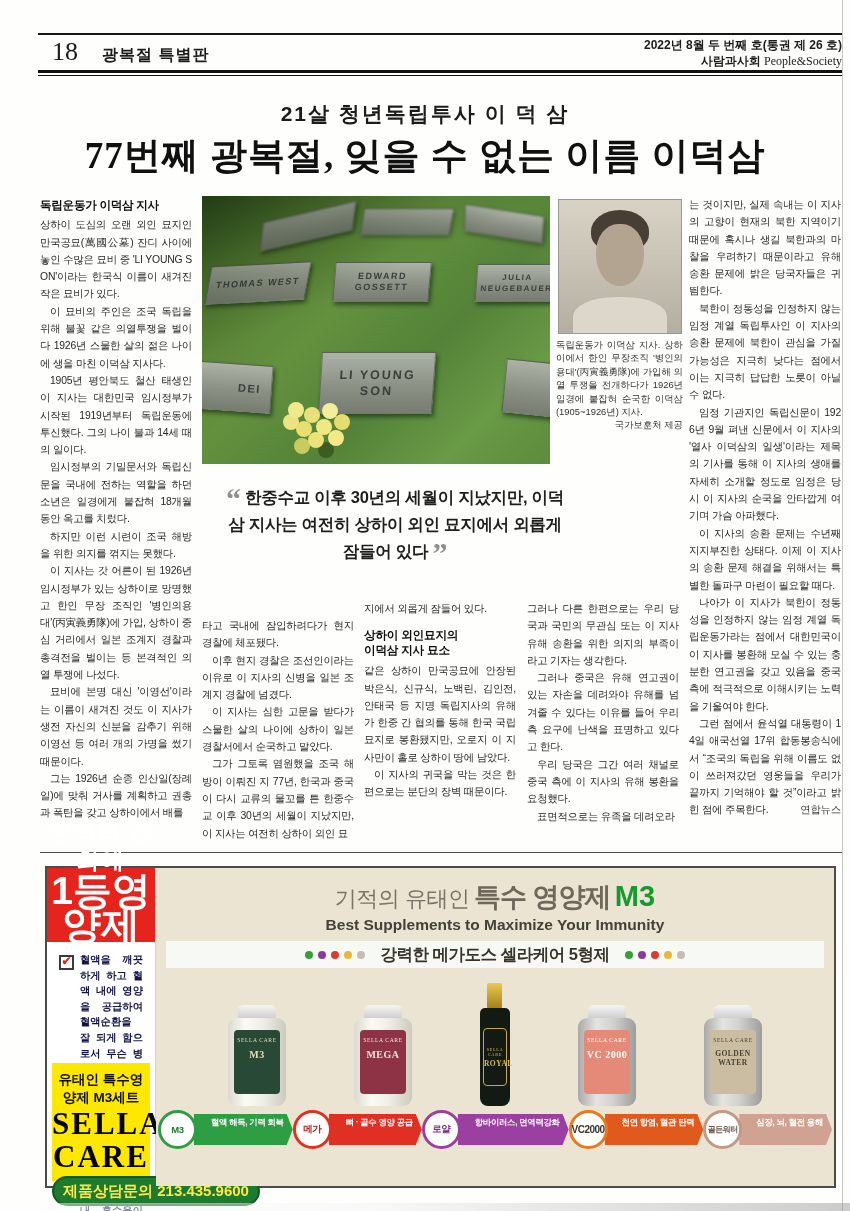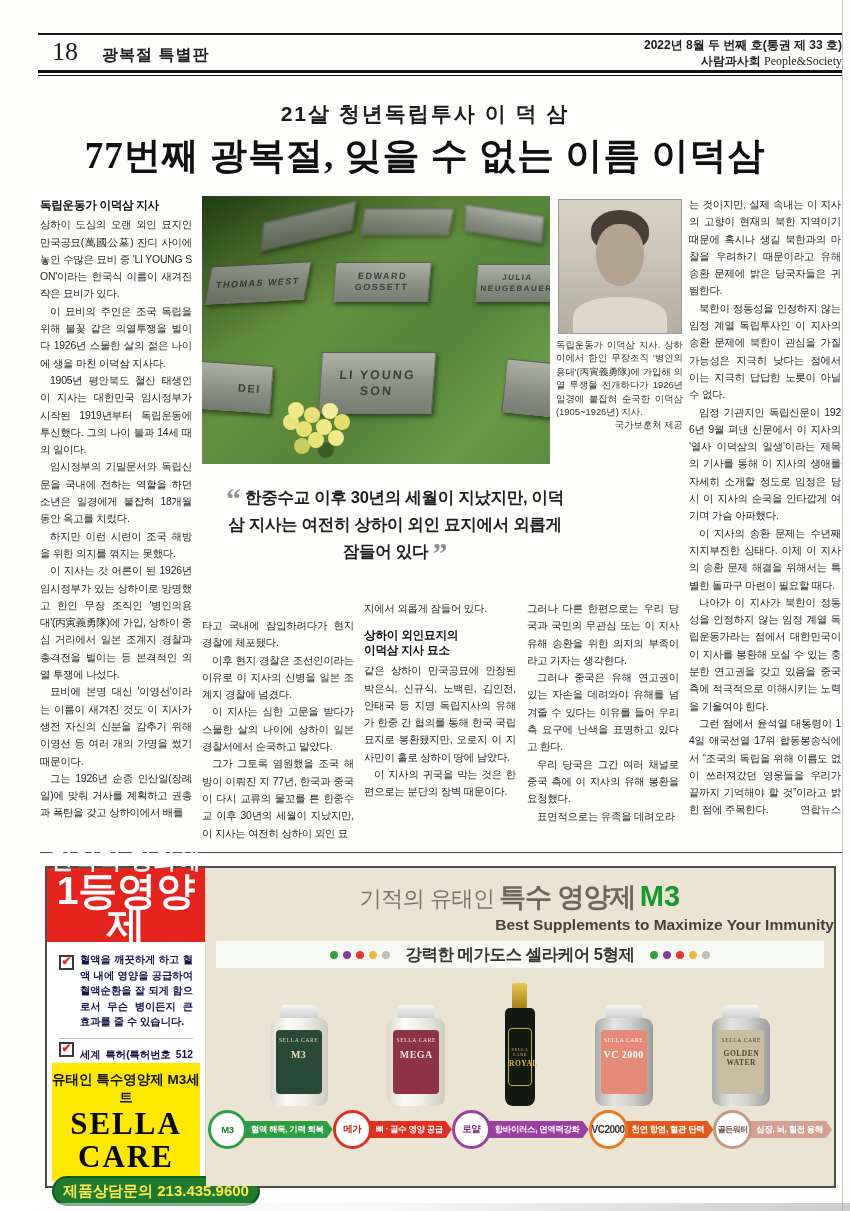--- a/index.html
+++ b/index.html
@@ -96,21 +96,21 @@
   .y-brand{font-family:"Liberation Serif",serif;font-size:31px;font-weight:bold;letter-spacing:2px;line-height:33px;color:#050505;}
   .y-pill{margin:3px auto 4px;width:204px;height:26px;background:#1d7a2e;border:2px solid #0e5a1f;border-radius:16px;
         color:#ffe94a;font-size:15px;font-weight:bold;line-height:26px;}
   .y-tag{font-family:"Liberation Serif",serif;font-size:12.5px;font-weight:bold;color:#14521f;letter-spacing:2px;}
 
   .ad-right{flex:1;background:#ece4d2;position:relative;}
   .r-head{margin-top:11px;text-align:center;white-space:nowrap;}
   .r-pre{font-size:22px;color:#7b7368;letter-spacing:-0.5px;}
   .r-em{font-size:27px;font-weight:bold;color:#6e675b;letter-spacing:-1px;}
   .r-brand{font-size:29px;font-weight:bold;color:#159a30;}
-  .r-sub{text-align:right;font-size:15.5px;font-weight:bold;color:#44403a;margin-top:1px;}
+  .r-sub{text-align:center;font-size:15.5px;font-weight:bold;color:#44403a;margin-top:1px;}
   .r-bar{margin:7px 10px 0;background:#f7faf4;height:27px;display:flex;align-items:center;justify-content:center;gap:16px;}
   .dots{display:flex;gap:5px;}
   .dot{width:8px;height:8px;border-radius:50%;}
   .d1{background:#35a03a;}.d2{background:#8a3a9a;}.d3{background:#e03a2a;}.d4{background:#e8b83a;}.d5{background:#c4beb4;}
   .r-bar-text{font-size:16.5px;font-weight:bold;color:#38342c;letter-spacing:-0.5px;}
   .products{display:flex;justify-content:space-evenly;align-items:flex-end;height:138px;padding:0 4px;}
   .product{display:flex;flex-direction:column;align-items:center;}
   .b-cap{width:38px;height:14px;background:linear-gradient(#f5f5f3,#cccccf);border-radius:5px 5px 2px 2px;}
   .b-body{width:58px;height:88px;border-radius:9px;margin-top:-1px;display:flex;align-items:center;justify-content:center;}
   .body-white{background:linear-gradient(90deg,#dcdacf 0%,#fbfaf4 30%,#efeee6 60%,#cdcbc0 100%);}
@@ -128,39 +128,39 @@
   .royal-body{width:30px;height:98px;background:#131a13;border-radius:5px 5px 8px 8px;margin-top:-1px;
         display:flex;align-items:center;justify-content:center;}
   .royal-label{width:22px;height:56px;border:1px solid #c9a93e;border-radius:4px;color:#d9ba4c;text-align:center;
         font-family:"Liberation Serif",serif;display:flex;flex-direction:column;justify-content:center;}
   .royal-label .lbl-line1{font-size:4.5px;}
   .royal-label .lbl-line2{font-size:7.5px;margin-top:2px;font-weight:bold;}
   .badges{display:flex;justify-content:space-evenly;align-items:center;margin-top:4px;padding:0 2px;}
   .badge-group{display:flex;align-items:center;}
   .badge-circle{width:33px;height:33px;border-radius:50%;background:#fff;display:flex;align-items:center;justify-content:center;
         font-weight:bold;font-size:9.5px;flex:none;z-index:1;letter-spacing:-0.5px;}
-  .ribbon{height:17px;line-height:17px;color:#fff;font-size:8.4px;font-weight:bold;padding:0 9px 0 7px;margin-left:-3px;
+  .ribbon{height:31px;line-height:17px;color:#fff;font-size:8.4px;font-weight:bold;padding:0 9px 0 17px;margin-left:-3px;
         clip-path:polygon(0 0,calc(100% - 6px) 0,100% 50%,calc(100% - 6px) 100%,0 100%);letter-spacing:-0.3px;white-space:nowrap;}
   .c-p1{border:3px solid #2e9e44;color:#1d7c2e;} .r-p1{background:#2e9e44;}
   .c-p2{border:3px solid #e03024;color:#b02018;} .r-p2{background:#e03024;}
   .c-p3{border:3px solid #9b3fa0;color:#7c2c82;} .r-p3{background:#9b3fa0;}
   .c-p4{border:3px solid #e8791e;color:#3a342c;font-size:10px;font-family:Liberation Sans, sans-serif;} .r-p4{background:#e05a1e;}
   .c-p5{border:3px solid #c09a86;color:#6a5446;font-size:8px;} .r-p5{background:#cfa291;}
 </style>
 </head>
 <body>
 
 <div class="page">
 
   <div class="rule-top"></div>
   <div class="hdr">
     <span class="hdr-num">18</span>
     <span class="hdr-section">광복절 특별판</span>
     <div class="hdr-right">
-      <div>2022년 8월 두 번째 호(통권 제 33 호)</div>
+      <div>2022년 8월 두 번째 호(통권 제 26 호)</div>
       <div>
         <span>사람과사회</span>
         <span class="hdr-pub-en">People&amp;Society</span>
       </div>
     </div>
   </div>
   <div class="rule-bot"></div>
 
   <div class="kicker">21살 청년독립투사 이 덕 삼</div>
   <div class="main-title">77번째 광복절, 잊을 수 없는 이름 이덕삼</div>

